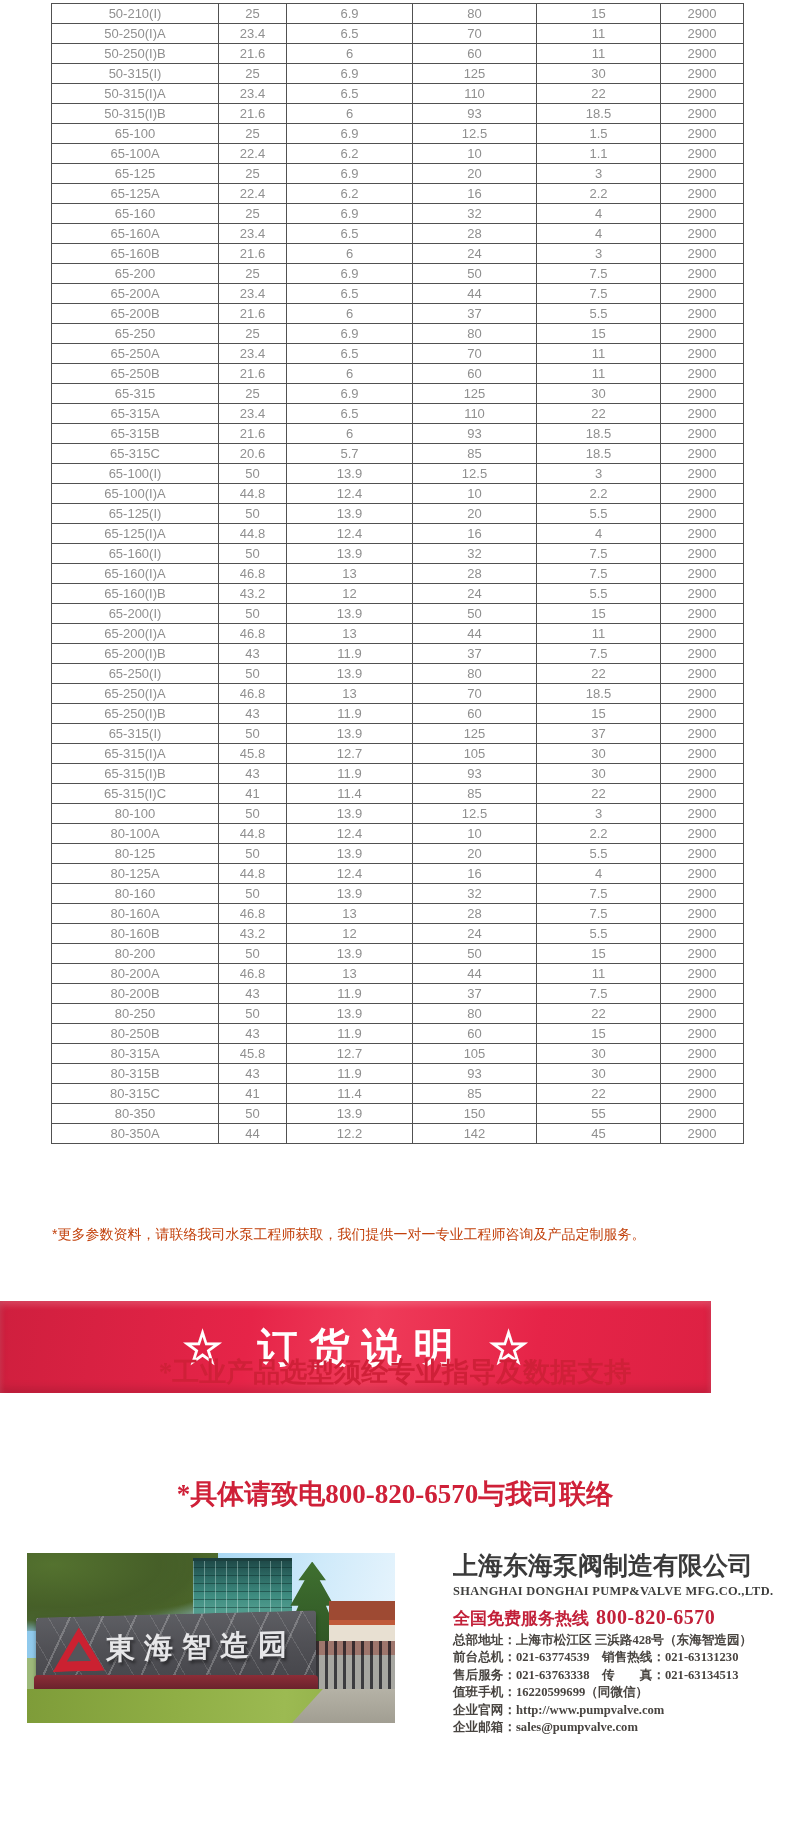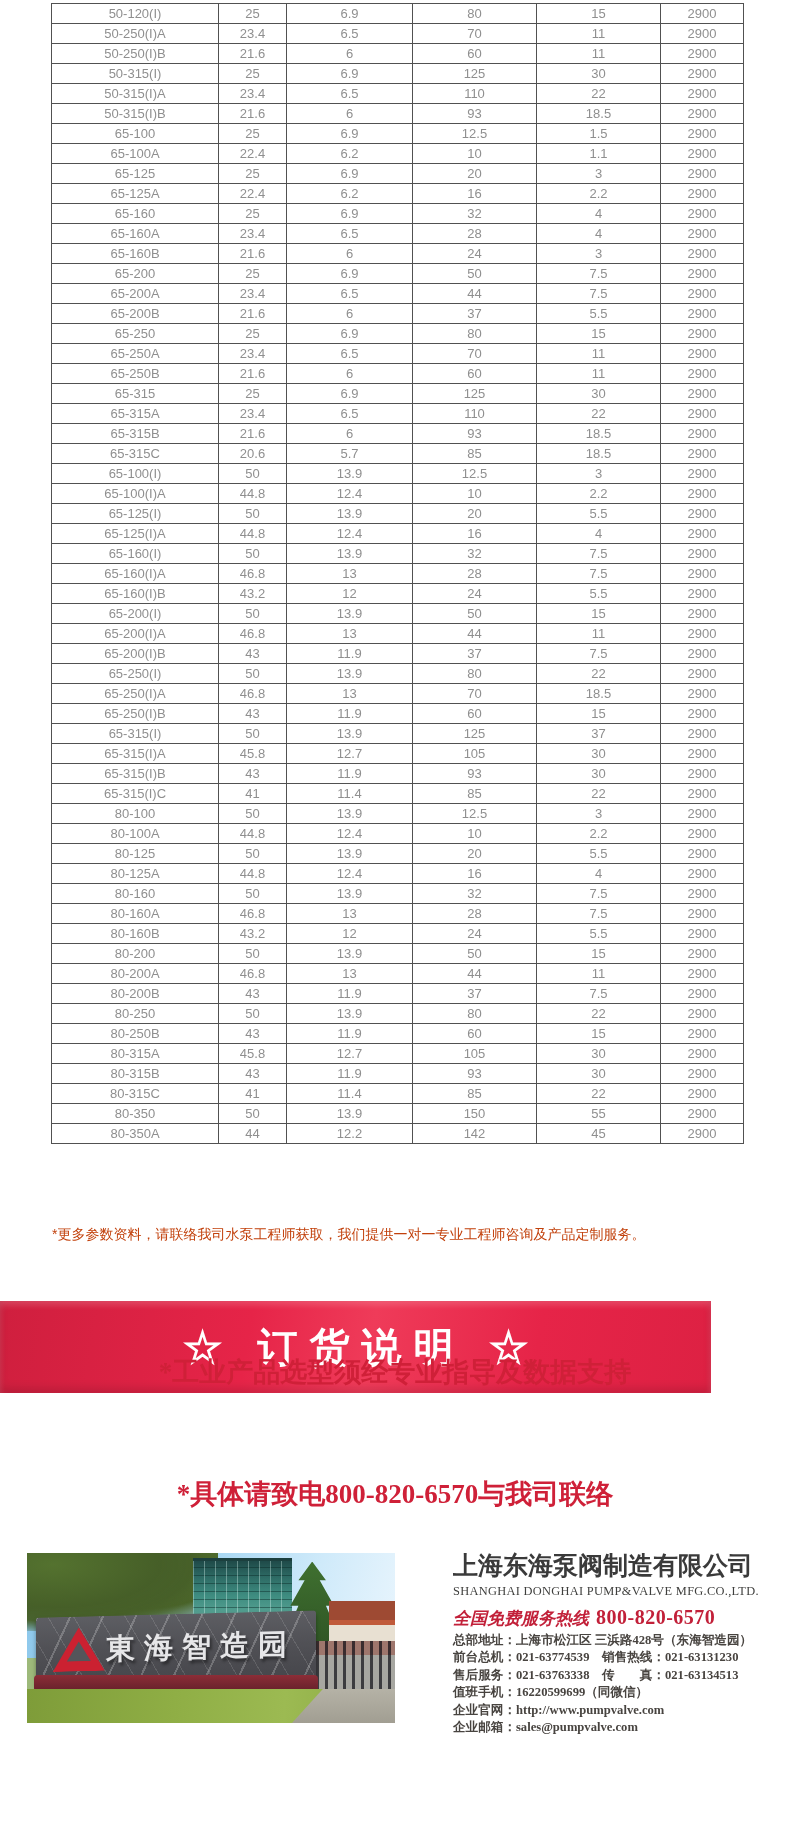--- a/index.html
+++ b/index.html
@@ -65,24 +65,24 @@
           background:linear-gradient(180deg,#8c2d37 0%,#64202a 100%);}
   .ph-lawn{left:0;top:80%;width:100%;height:20%;
           background:linear-gradient(95deg,#7e9c39 0%,#8fae45 40%,#9cba52 70%,#8aa843 100%);}
   .ph-path{left:72%;top:80%;width:28%;height:20%;
           background:linear-gradient(180deg,#b5b2a6,#a19e92);
           clip-path:polygon(30% 0,100% 0,100% 100%,0 100%);}
 
   
   .company{position:absolute;left:453px;top:1549px;width:320px;}
   .name-cn{font-size:25px;font-weight:bold;color:#3a3a3a;white-space:nowrap;}
-  .name-en{margin-top:2px;font-family:"Liberation Serif",serif;font-weight:normal;font-size:12.4px;
+  .name-en{margin-top:2px;font-family:"Liberation Serif",serif;font-weight:bold;font-size:12.4px;
            letter-spacing:.3px;color:#3f3f3d;white-space:nowrap;}
   .hotline{margin-top:7px;font-family:"Liberation Serif",serif;font-weight:bold;color:#c22039;white-space:nowrap;}
-  .hotline-label{font-size:17px;font-style:italic;}
+  .hotline-label{font-size:17px;}
   .hotline-number{font-size:20px;margin-left:7px;letter-spacing:.5px;}
   .contact{margin-top:2px;font-family:"Liberation Serif",serif;font-weight:bold;font-size:12.6px;
            color:#484440;line-height:17.4px;}
   .contact div{white-space:pre;}
 </style>
 </head>
 <body>
 
 <div class="page">
 
@@ -90,21 +90,21 @@
     <colgroup>
       <col style="width:167px">
         <col style="width:68px">
         <col style="width:126px">
       <col style="width:124px">
         <col style="width:124px">
         <col style="width:83px">
     </colgroup>
     <tbody>
         <tr>
-          <td>50-120(I)</td>
+          <td>50-210(I)</td>
           <td>25</td>
           <td>6.9</td>
           <td>80</td>
           <td>15</td>
           <td>2900</td>
         </tr>
         <tr>
           <td>50-250(I)A</td>
           <td>23.4</td>
           <td>6.5</td>

